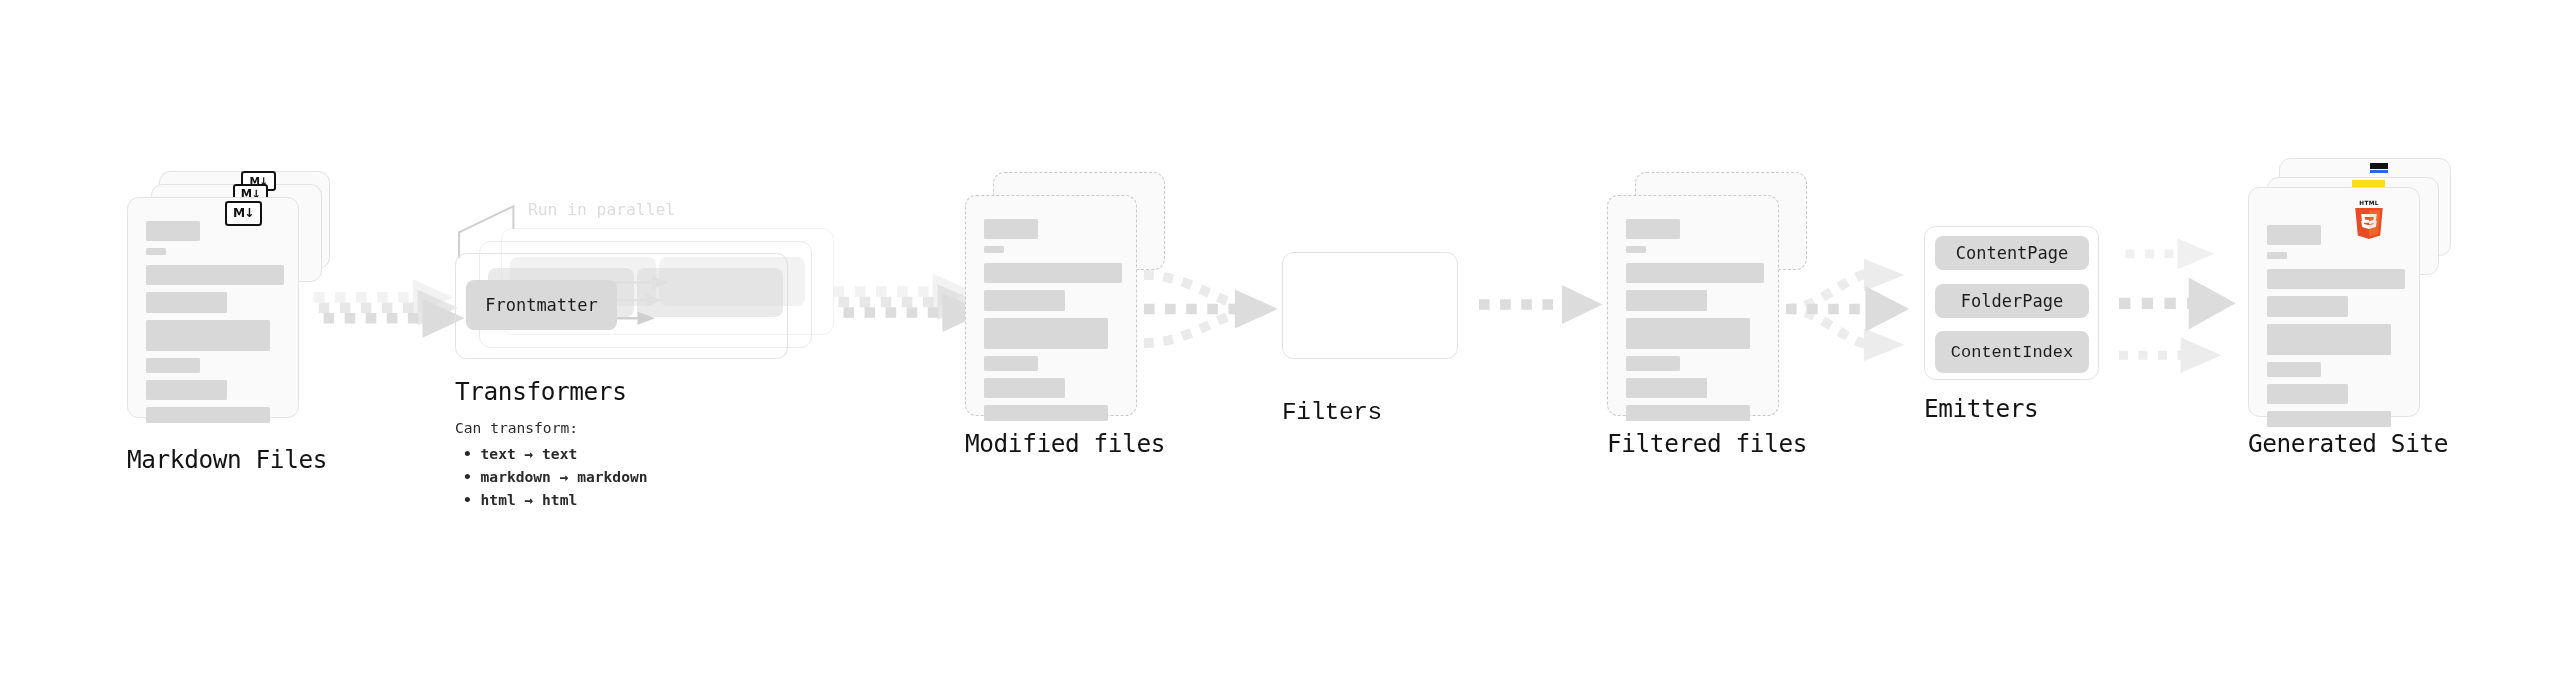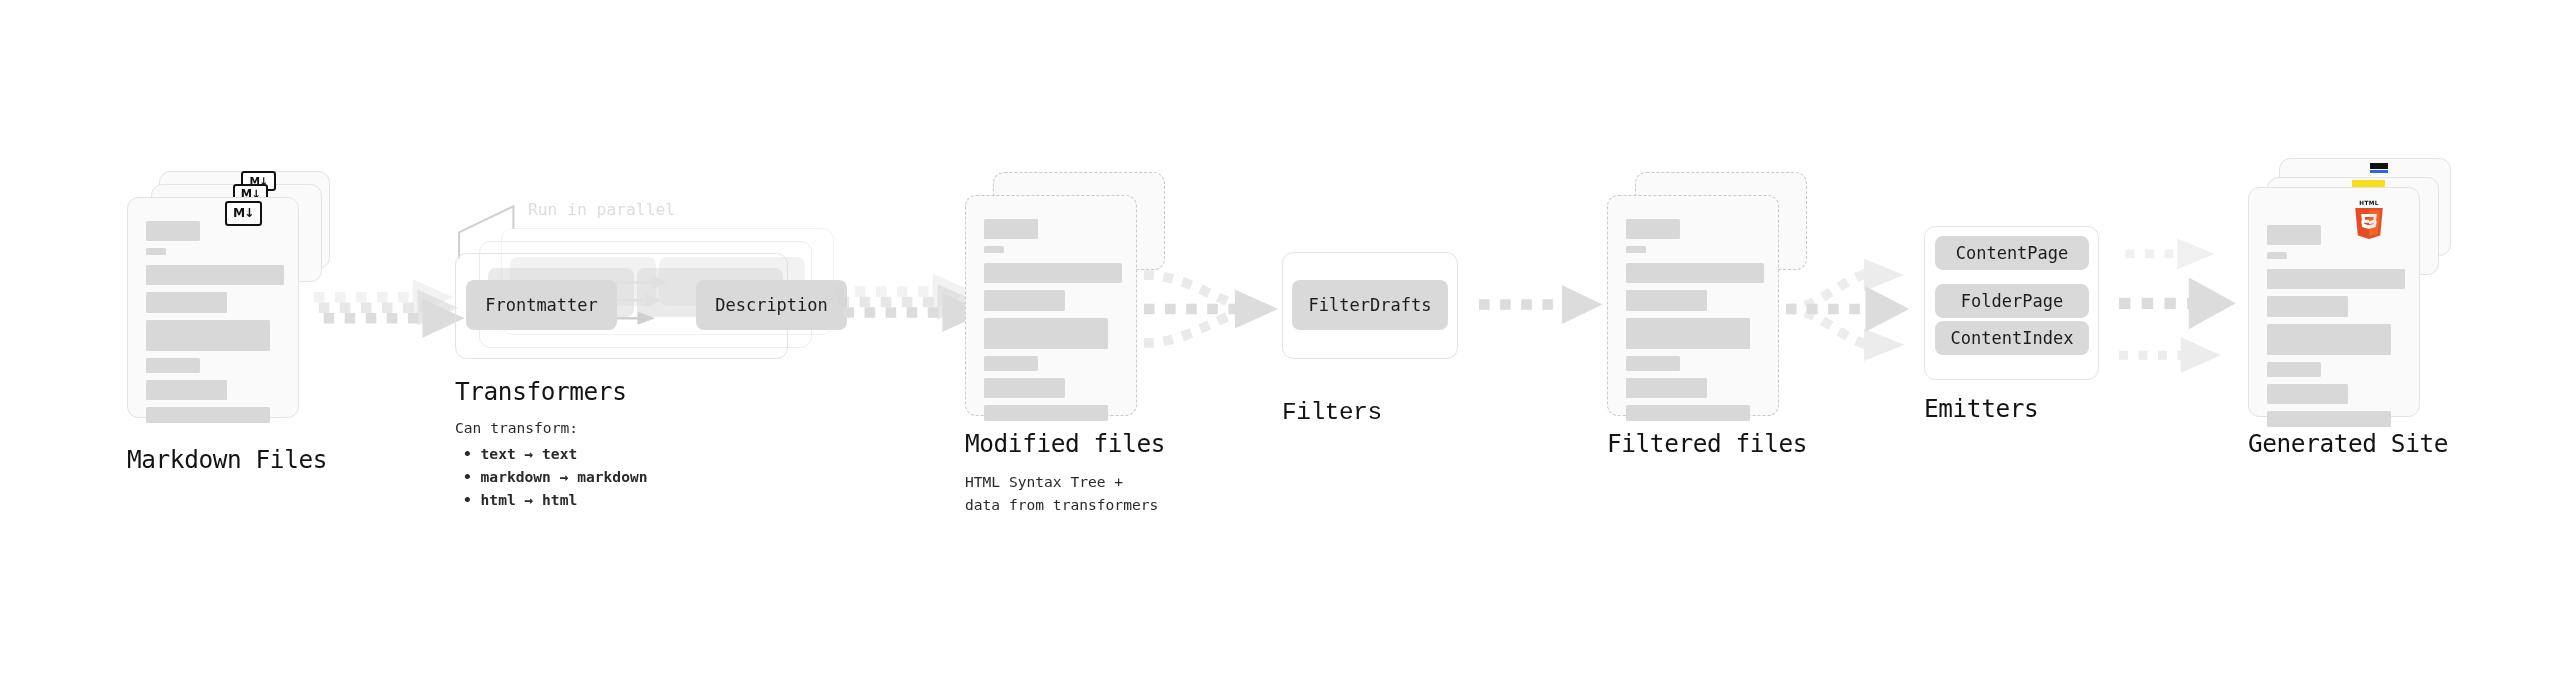--- a/index.html
+++ b/index.html
@@ -163,21 +163,20 @@
       <line x1="-8" y1="30" x2="42" y2="30"></line>
         <polygon points="40,24 54,30 40,36"></polygon>
     </g>
     <g stroke="#cfcfcf" stroke-width="3" fill="#cfcfcf">
       <line x1="-18" y1="52" x2="32" y2="52"></line>
         <polygon points="30,46 46,52 30,58"></polygon>
     </g>
   </svg>
 
   <div class="chip" style="left:466px;top:280px;width:151px;height:50px;">Frontmatter</div>
-  <div class="chip" style="left:696px;top:280px;width:151px;height:50px;">Description</div>
 
   <div class="title" style="left:455px;top:377px;">Transformers</div>
   <div class="sub" style="left:455px;top:416px;">Can transform:</div>
   <div class="bullets" style="left:463px;top:442px;font-weight:bold;">
     <div>• text → text</div>
     <div>• markdown → markdown</div>
     <div>• html → html</div>
   </div>
 
   <svg style="left:837px;top:276px;width:154px;height:73px;" viewBox="0 0 190 90">
@@ -202,32 +201,29 @@
       <div class="ln" style="width:19.5px;height:7.3px;margin-bottom:9.8px;"></div>
       <div class="ln" style="width:138px;height:20.3px;"></div>
       <div class="ln" style="width:81px;height:20.3px;"></div>
       <div class="ln" style="width:124px;height:31px;"></div>
       <div class="ln" style="width:54px;height:14.6px;"></div>
       <div class="ln" style="width:81px;height:19.5px;"></div>
       <div class="ln" style="width:124px;height:16.3px;"></div>
     </div>
   </div>
   <div class="title" style="left:965px;top:429px;">Modified files</div>
-  <div class="sub" style="left:965px;top:470px;">HTML Syntax Tree +
-data from transformers</div>
 
   <svg style="left:1144px;top:260px;width:142px;height:98px;" viewBox="0 0 175 120">
     <path d="M0,18 C46,18 78,42 112,54" fill="none" stroke="#eaeaea" stroke-width="12" stroke-dasharray="12 12"></path>
     <path d="M0,102 C46,102 78,78 112,66" fill="none" stroke="#eaeaea" stroke-width="12" stroke-dasharray="12 12"></path>
     <line x1="0" y1="60" x2="118" y2="60" stroke="#dcdcdc" stroke-width="13" stroke-dasharray="13 13"></line>
     <polygon points="112,36 165,60 112,84" fill="#dcdcdc"></polygon>
   </svg>
 
   <div class="groupbox" style="left:1282px;top:252px;width:176px;height:107px;"></div>
-  <div class="chip" style="left:1292px;top:280px;width:156px;height:50px;">FilterDrafts</div>
   <div class="title" style="left:1282px;top:399px;font-family:Liberation Mono, monospace;">Filters</div>
 
   <svg style="left:1479px;top:280px;width:130px;height:49px;" viewBox="0 0 160 60">
     <line x1="0" y1="30" x2="108" y2="30" stroke="#dcdcdc" stroke-width="13" stroke-dasharray="13 13"></line>
     <polygon points="102,6 152,30 102,54" fill="#dcdcdc"></polygon>
   </svg>
 
   <div class="filecard dashed" style="left:1635px;top:172px;width:172px;height:98px;"></div>
   <div class="filecard dashed" style="left:1607px;top:195px;width:172px;height:221px;">
     <div class="lines">
@@ -248,21 +244,21 @@
     <polygon points="96,18 146,38 96,58" fill="#ececec"></polygon>
     <path d="M0,80 C40,80 64,114 100,124" fill="none" stroke="#ececec" stroke-width="12" stroke-dasharray="12 12"></path>
     <polygon points="96,104 146,124 96,144" fill="#ececec"></polygon>
     <line x1="0" y1="80" x2="104" y2="80" stroke="#dcdcdc" stroke-width="13" stroke-dasharray="13 13"></line>
     <polygon points="98,52 152,80 98,108" fill="#dcdcdc"></polygon>
   </svg>
 
   <div class="groupbox" style="left:1924px;top:226px;width:175px;height:154px;"></div>
   <div class="chip" style="left:1935px;top:236px;width:154px;height:34px;">ContentPage</div>
   <div class="chip" style="left:1935px;top:284px;width:154px;height:34px;">FolderPage</div>
-  <div class="chip" style="left:1935px;top:321px;width:154px;height:34px;">ContentIndex</div>
+  <div class="chip" style="left:1935px;top:331px;width:154px;height:42px;font-family:Liberation Mono, monospace;">ContentIndex</div>
 
   <div class="title" style="left:1924px;top:394px;">Emitters</div>
 
   <svg style="left:2119px;top:232px;width:146px;height:154px;" viewBox="0 0 180 190">
     <g opacity="1">
       <line x1="8" y1="27" x2="78" y2="27" stroke="#f0f0f0" stroke-width="11" stroke-dasharray="11 13"></line>
       <polygon points="72,8 118,27 72,46" fill="#f0f0f0"></polygon>
     </g>
     <g opacity="1">
       <line x1="0" y1="88" x2="92" y2="88" stroke="#dcdcdc" stroke-width="14" stroke-dasharray="14 14"></line>

